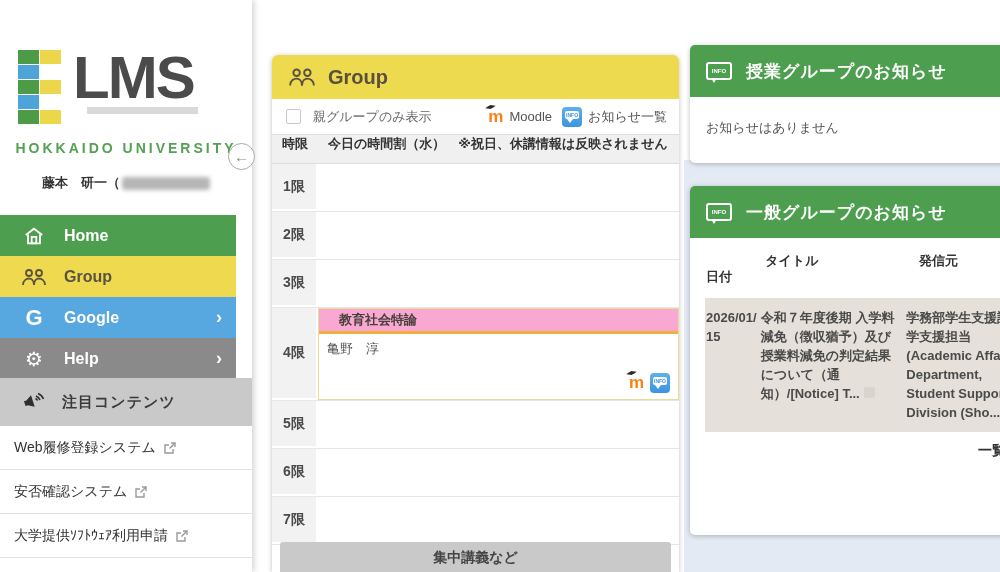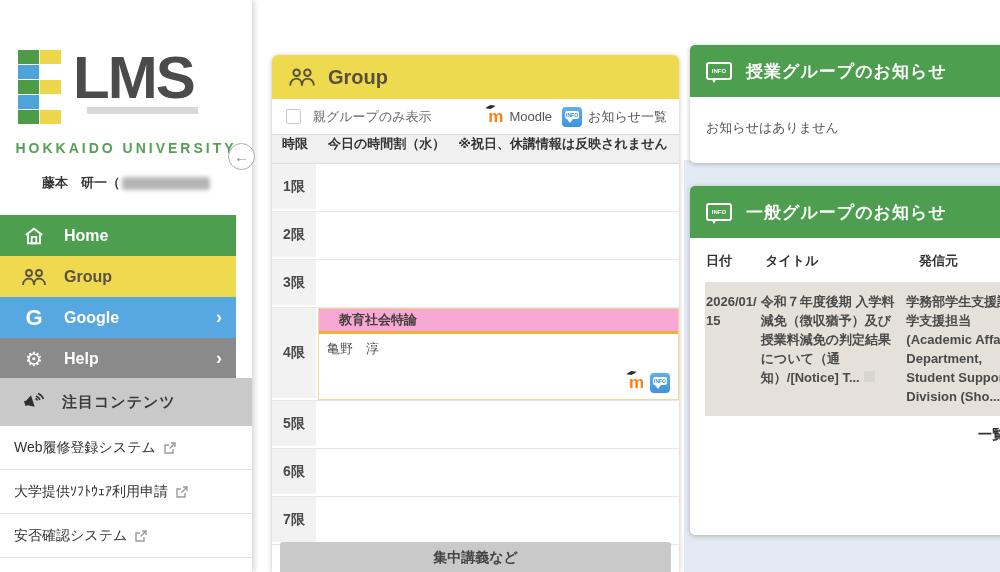--- a/index.html
+++ b/index.html
@@ -99,21 +99,21 @@
   .panel-2 { top:186px; height:349px; }
   .panel-header { height:52px; background:#4d9e4e; border-radius:5px 5px 0 0; display:flex; align-items:center; padding-left:16px; }
   .panel-header .ph-title { margin-left:14px; font-size:17px; font-weight:bold; color:#fff; letter-spacing:1px; }
   .info-outline { width:26px; height:18px; border:2px solid #fff; border-radius:3px; position:relative;
                   font-size:6px; font-weight:bold; color:#fff; text-align:center; line-height:14px; }
   .info-outline .tail { position:absolute; left:3px; bottom:-5px; width:0; height:0;
                         border-left:3px solid transparent; border-right:3px solid transparent; border-top:5px solid #fff; }
   .panel-empty { padding:22px 16px; font-size:13px; color:#555; }
 
   .ntable-header { display:flex; padding:14px 0 12px 16px; font-size:13px; font-weight:bold; color:#333; }
-  .nh-date { width:64px; } .nh-title { width:166px; } .nh-sender { width:120px; }
+  .nh-date { width:64px;margin-top:16px; } .nh-title { width:166px; } .nh-sender { width:120px; }
   .ntable-row { display:flex; margin:0 0 0 15px; background:#e5e1da; padding:10px 0 10px 1px; cursor:pointer; }
   .nr-date { width:62px; font-size:13px; font-weight:bold; color:#4a4a4a; word-break:break-all; line-height:19px; }
   .nr-title { width:164px; font-size:13px; font-weight:bold; color:#4a4a4a; line-height:19px; padding-right:6px; }
   .nr-sender { width:140px; font-size:13px; font-weight:bold; color:#4a4a4a; line-height:19px; }
   .attach-chip { display:inline-block; width:11px; height:11px; background:#d8d5cf; border-radius:2px; margin-left:4px; }
   .panel-more { text-align:right; padding:10px 24px 0 0; font-size:14px; font-weight:bold; color:#333; cursor:pointer; }
 
   svg { display:block; }
 </style>
 </head>
@@ -204,31 +204,31 @@
         <span>Web履修登録システム</span>
         <span class="ext-icon">
           <svg width="14" height="14" viewBox="0 0 14 14" fill="none" stroke="#9a9a9a" stroke-width="1.4">
             <path d="M10 8 V12 H2 V4 H6"></path>
               <path d="M8 2 H12 V6"></path>
               <path d="M12 2 L6.5 7.5"></path>
           </svg>
         </span>
       </div>
       <div class="featured-item">
-        <span>大学提供ｿﾌﾄｳｪｱ利用申請</span>
+        <span>安否確認システム</span>
         <span class="ext-icon">
           <svg width="14" height="14" viewBox="0 0 14 14" fill="none" stroke="#9a9a9a" stroke-width="1.4">
             <path d="M10 8 V12 H2 V4 H6"></path>
               <path d="M8 2 H12 V6"></path>
               <path d="M12 2 L6.5 7.5"></path>
           </svg>
         </span>
       </div>
       <div class="featured-item">
-        <span>安否確認システム</span>
+        <span>大学提供ｿﾌﾄｳｪｱ利用申請</span>
         <span class="ext-icon">
           <svg width="14" height="14" viewBox="0 0 14 14" fill="none" stroke="#9a9a9a" stroke-width="1.4">
             <path d="M10 8 V12 H2 V4 H6"></path>
               <path d="M8 2 H12 V6"></path>
               <path d="M12 2 L6.5 7.5"></path>
           </svg>
         </span>
       </div>
       <div class="featured-item">
         <span>無線LANシステム</span>

